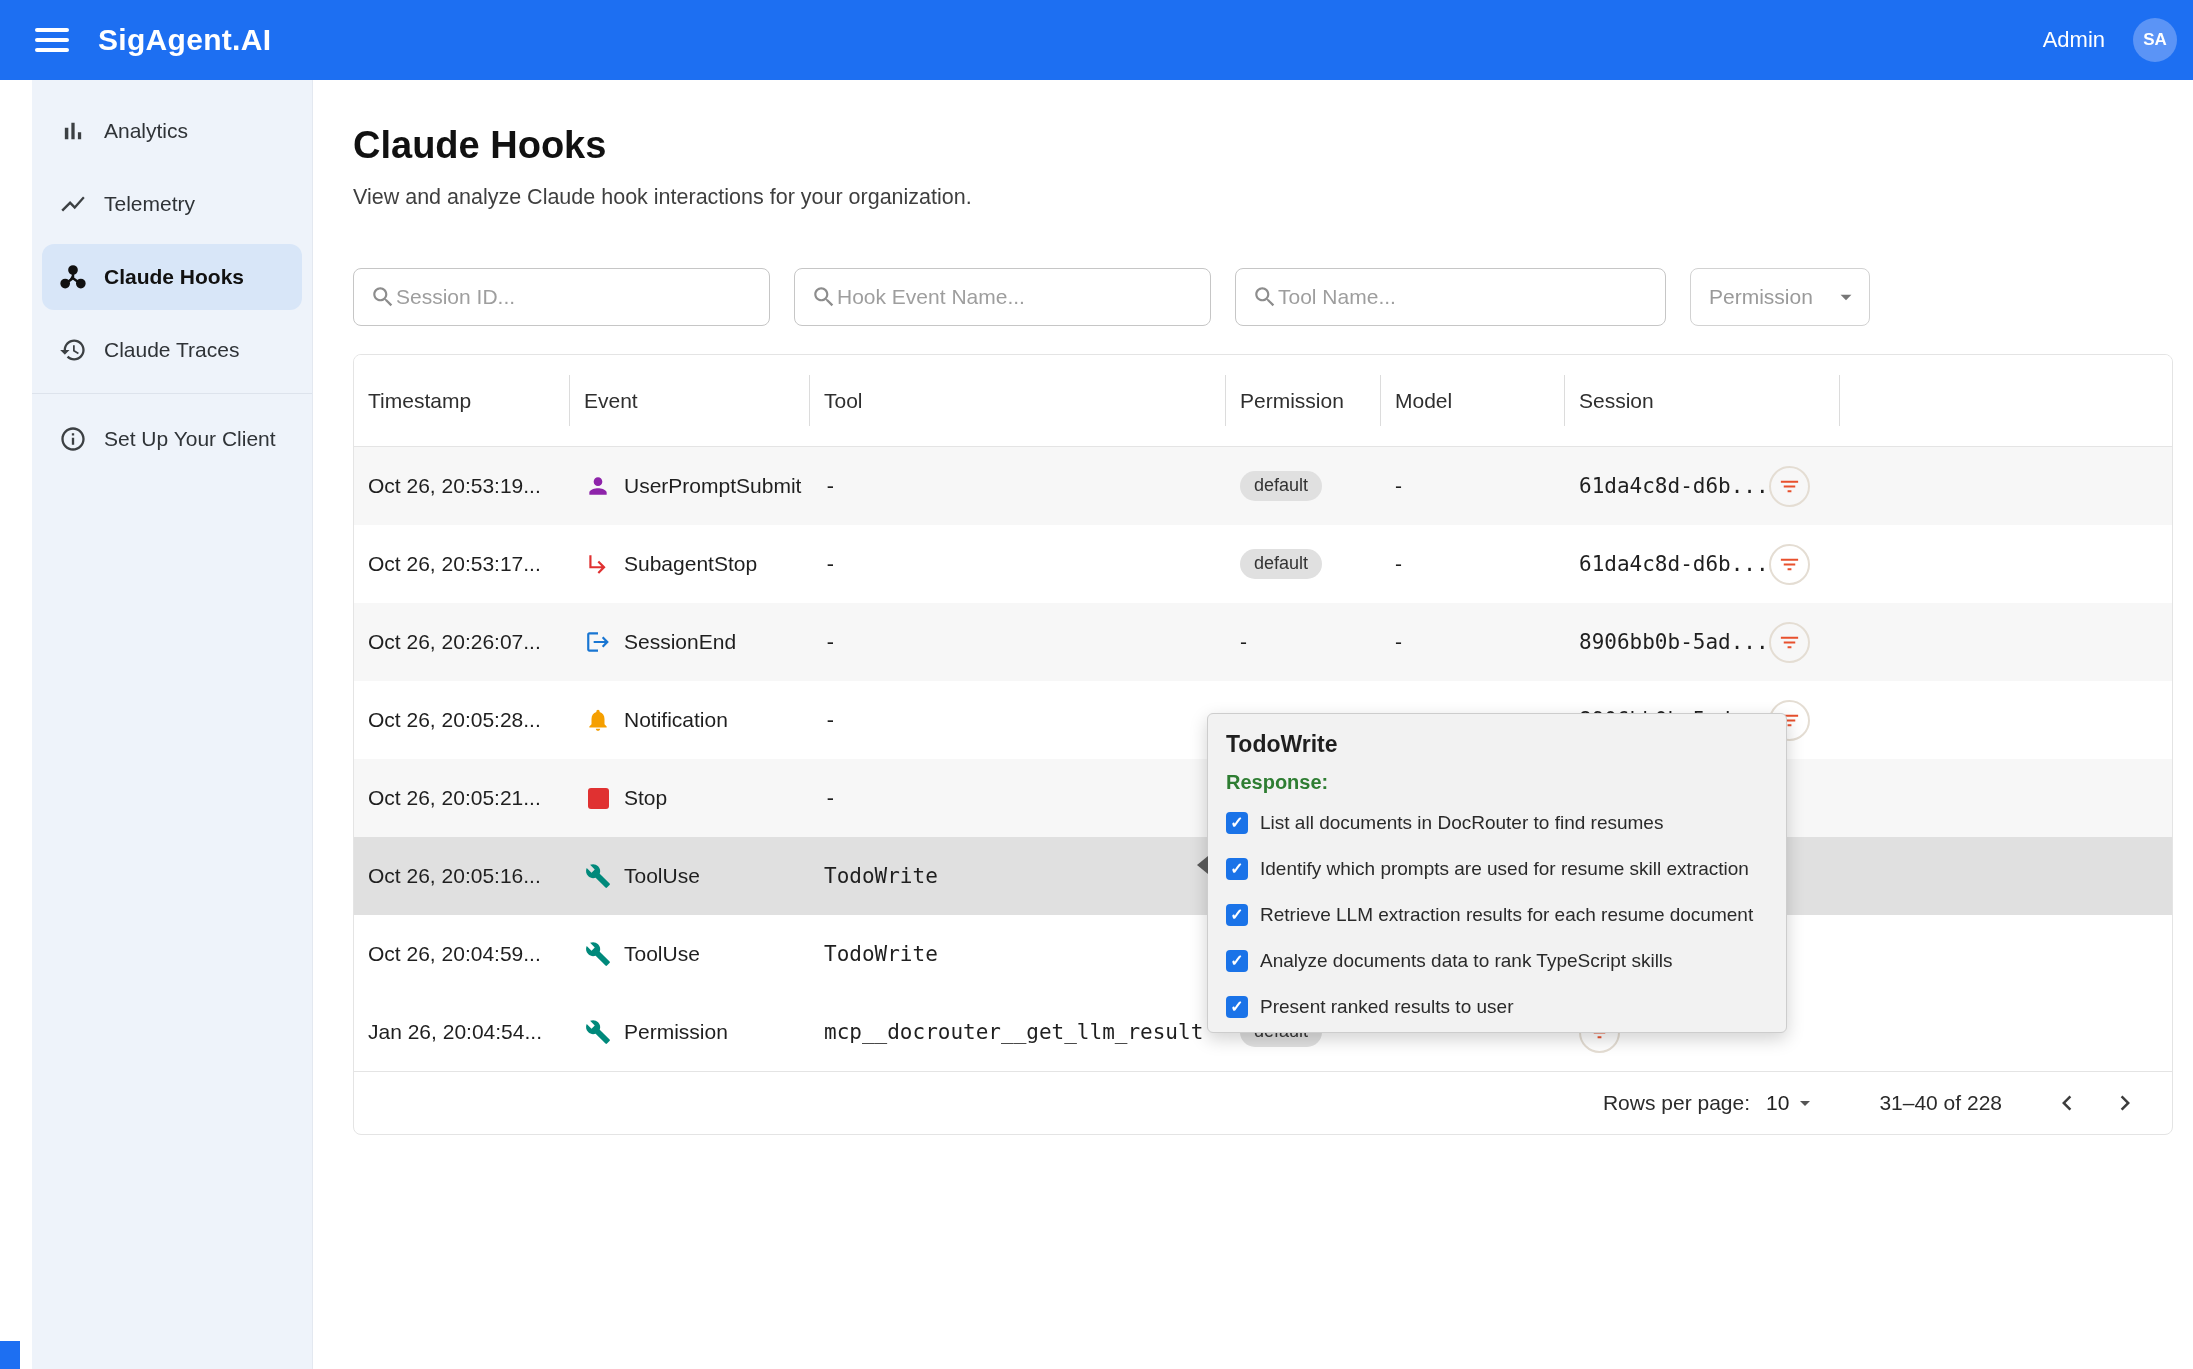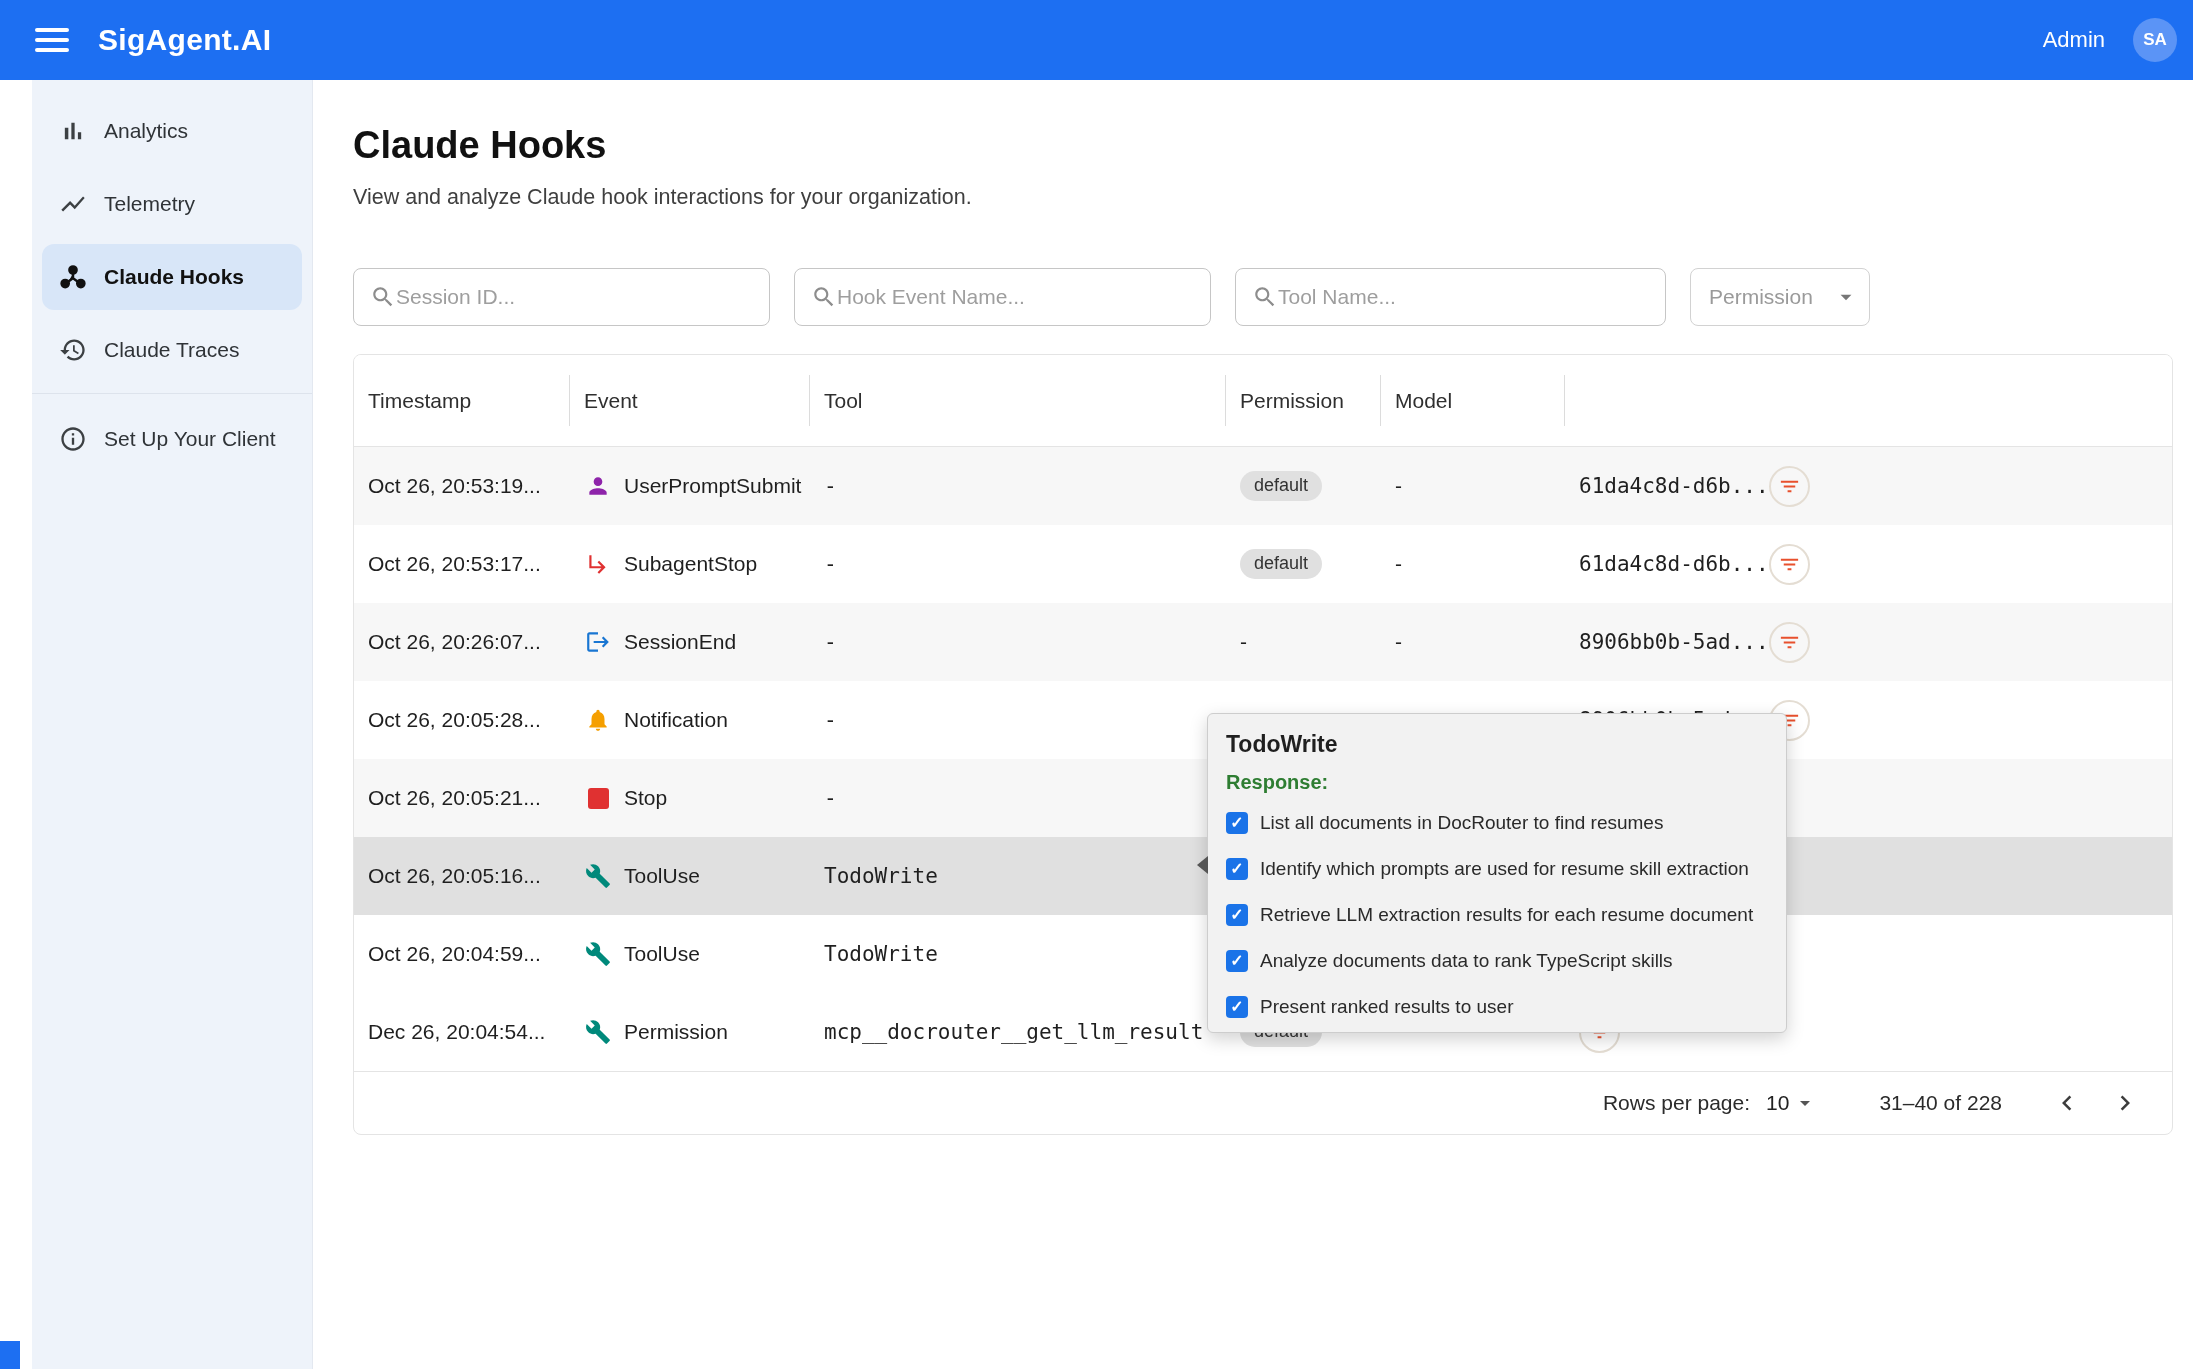--- a/index.html
+++ b/index.html
@@ -223,20 +223,23 @@
           </div>
         <div class="th col-tool">
             <span>Tool</span>
           </div>
         <div class="th col-perm">
             <span>Permission</span>
           </div>
         <div class="th col-model">
             <span>Model</span>
           </div>
+        <div class="th col-session">
+            <span>Session</span>
+          </div>
         <div class="th col-extra"></div>
       </div>
 
       <div class="row alt">
         <div class="cell col-ts">Oct 26, 20:53:19...</div>
         <div class="cell col-event">
           <span class="event-icon ic-purple">
             <svg viewBox="0 0 24 24">
                 <path d="M12 12c2.21 0 4-1.79 4-4s-1.79-4-4-4-4 1.79-4 4 1.79 4 4 4zm0 2c-2.67 0-8 1.34-8 4v2h16v-2c0-2.66-5.33-4-8-4z"></path>
               </svg>
@@ -376,21 +379,21 @@
           <span>ToolUse</span>
         </div>
         <div class="cell col-tool mono">TodoWrite</div>
         <div class="cell col-perm"></div>
         <div class="cell col-model"></div>
         <div class="cell col-session"></div>
         <div class="cell col-extra"></div>
       </div>
 
       <div class="row">
-        <div class="cell col-ts">Dec 26, 20:04:54...</div>
+        <div class="cell col-ts">Jan 26, 20:04:54...</div>
         <div class="cell col-event">
           <span class="event-icon ic-teal">
             <svg viewBox="0 0 24 24">
                 <path d="M22.7 19l-9.1-9.1c.9-2.3.4-5-1.5-6.9-2-2-5-2.4-7.4-1.3L9 6 6 9 1.6 4.7C.4 7.1.9 10.1 2.9 12.1c1.9 1.9 4.6 2.4 6.9 1.5l9.1 9.1c.4.4 1 .4 1.4 0l2.3-2.3c.5-.4.5-1.1.1-1.4z"></path>
               </svg>
           </span>
           <span>Permission</span>
         </div>
         <div class="cell col-tool mono">mcp__docrouter__get_llm_result</div>
         <div class="cell col-perm">

